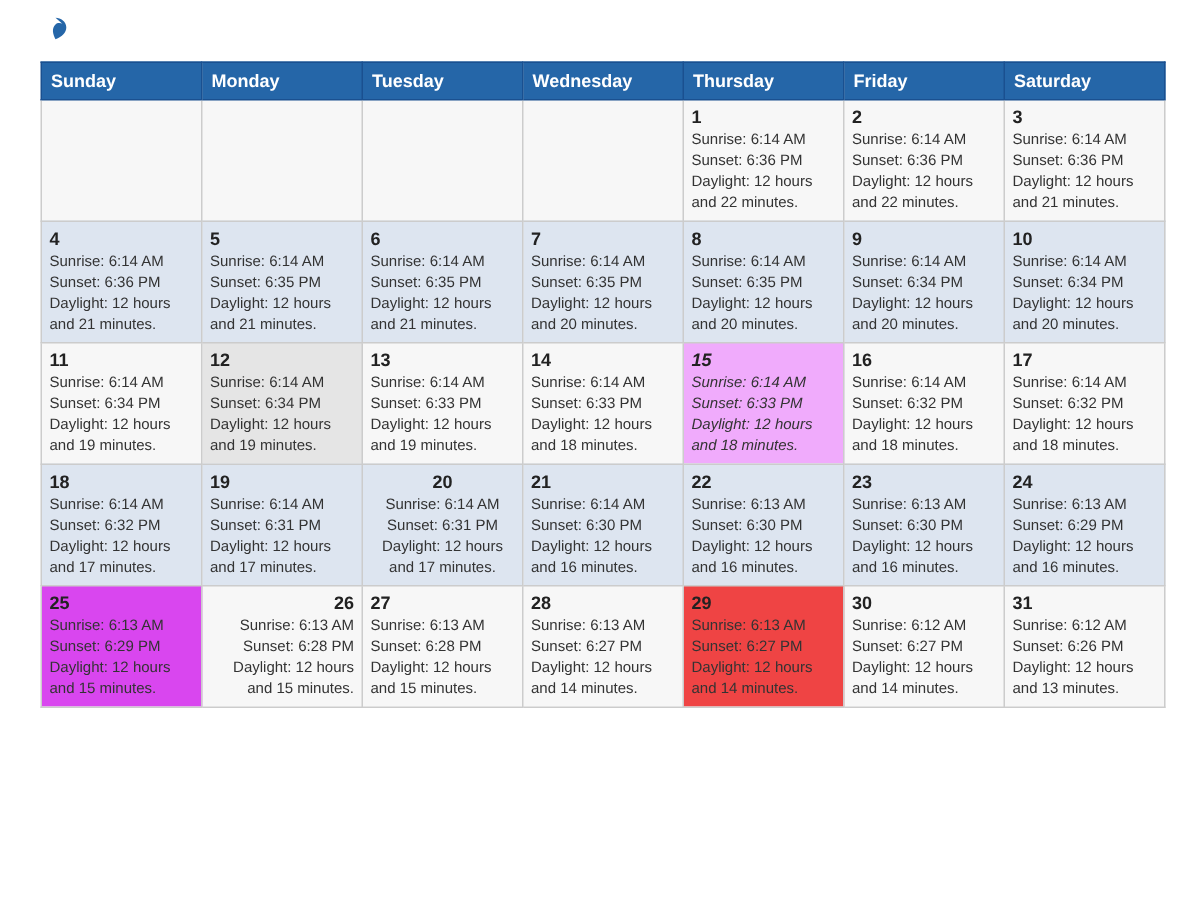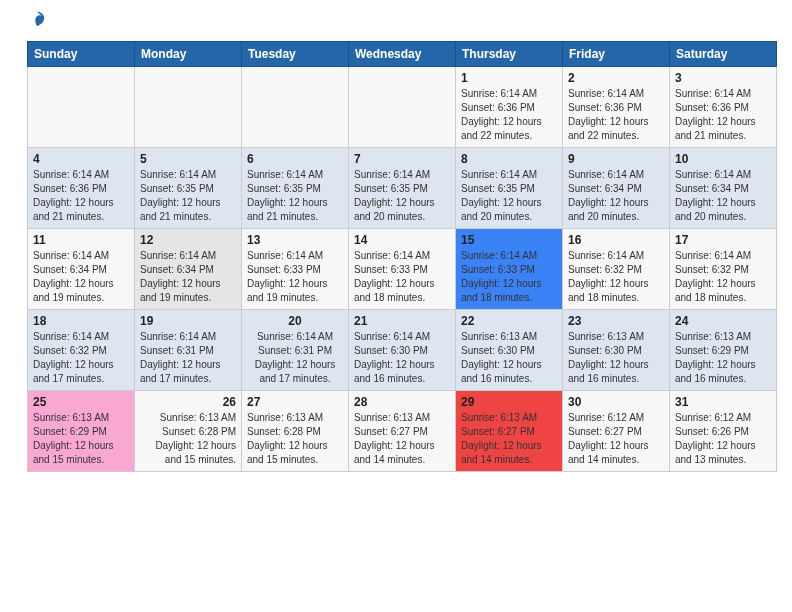--- a/index.html
+++ b/index.html
@@ -232,21 +232,21 @@
 Daylight: 12 hours
 and 19 minutes.</div>
           </td>
           <td style="background-color: rgb(247, 247, 247); margin-top: 28px;">
             <span class="day-num">14</span>
             <div class="day-info" style="white-space: pre-line;">Sunrise: 6:14 AM
 Sunset: 6:33 PM
 Daylight: 12 hours
 and 18 minutes.</div>
           </td>
-          <td style="background-color: #3b82f6;">
+          <td style="background-color: #f0abfc; font-style: italic;">
             <span class="day-num">15</span>
             <div class="day-info" style="white-space: pre-line;">Sunrise: 6:14 AM
 Sunset: 6:33 PM
 Daylight: 12 hours
 and 18 minutes.</div>
           </td>
           <td style="background-color: rgb(247, 247, 247);">
             <span class="day-num">16</span>
             <div class="day-info" style="white-space: pre-line;">Sunrise: 6:14 AM
 Sunset: 6:32 PM
@@ -306,21 +306,21 @@
           </td>
           <td style="background-color: rgb(221, 229, 240);">
             <span class="day-num">24</span>
             <div class="day-info" style="white-space: pre-line;">Sunrise: 6:13 AM
 Sunset: 6:29 PM
 Daylight: 12 hours
 and 16 minutes.</div>
           </td>
         </tr>
         <tr>
-          <td style="background-color: #f9a8d4;">
+          <td style="background-color: #d946ef;">
             <span class="day-num">25</span>
             <div class="day-info" style="white-space: pre-line;">Sunrise: 6:13 AM
 Sunset: 6:29 PM
 Daylight: 12 hours
 and 15 minutes.</div>
           </td>
           <td style="background-color: rgb(247, 247, 247); text-align: right;">
             <span class="day-num">26</span>
             <div class="day-info" style="white-space: pre-line;">Sunrise: 6:13 AM
 Sunset: 6:28 PM

